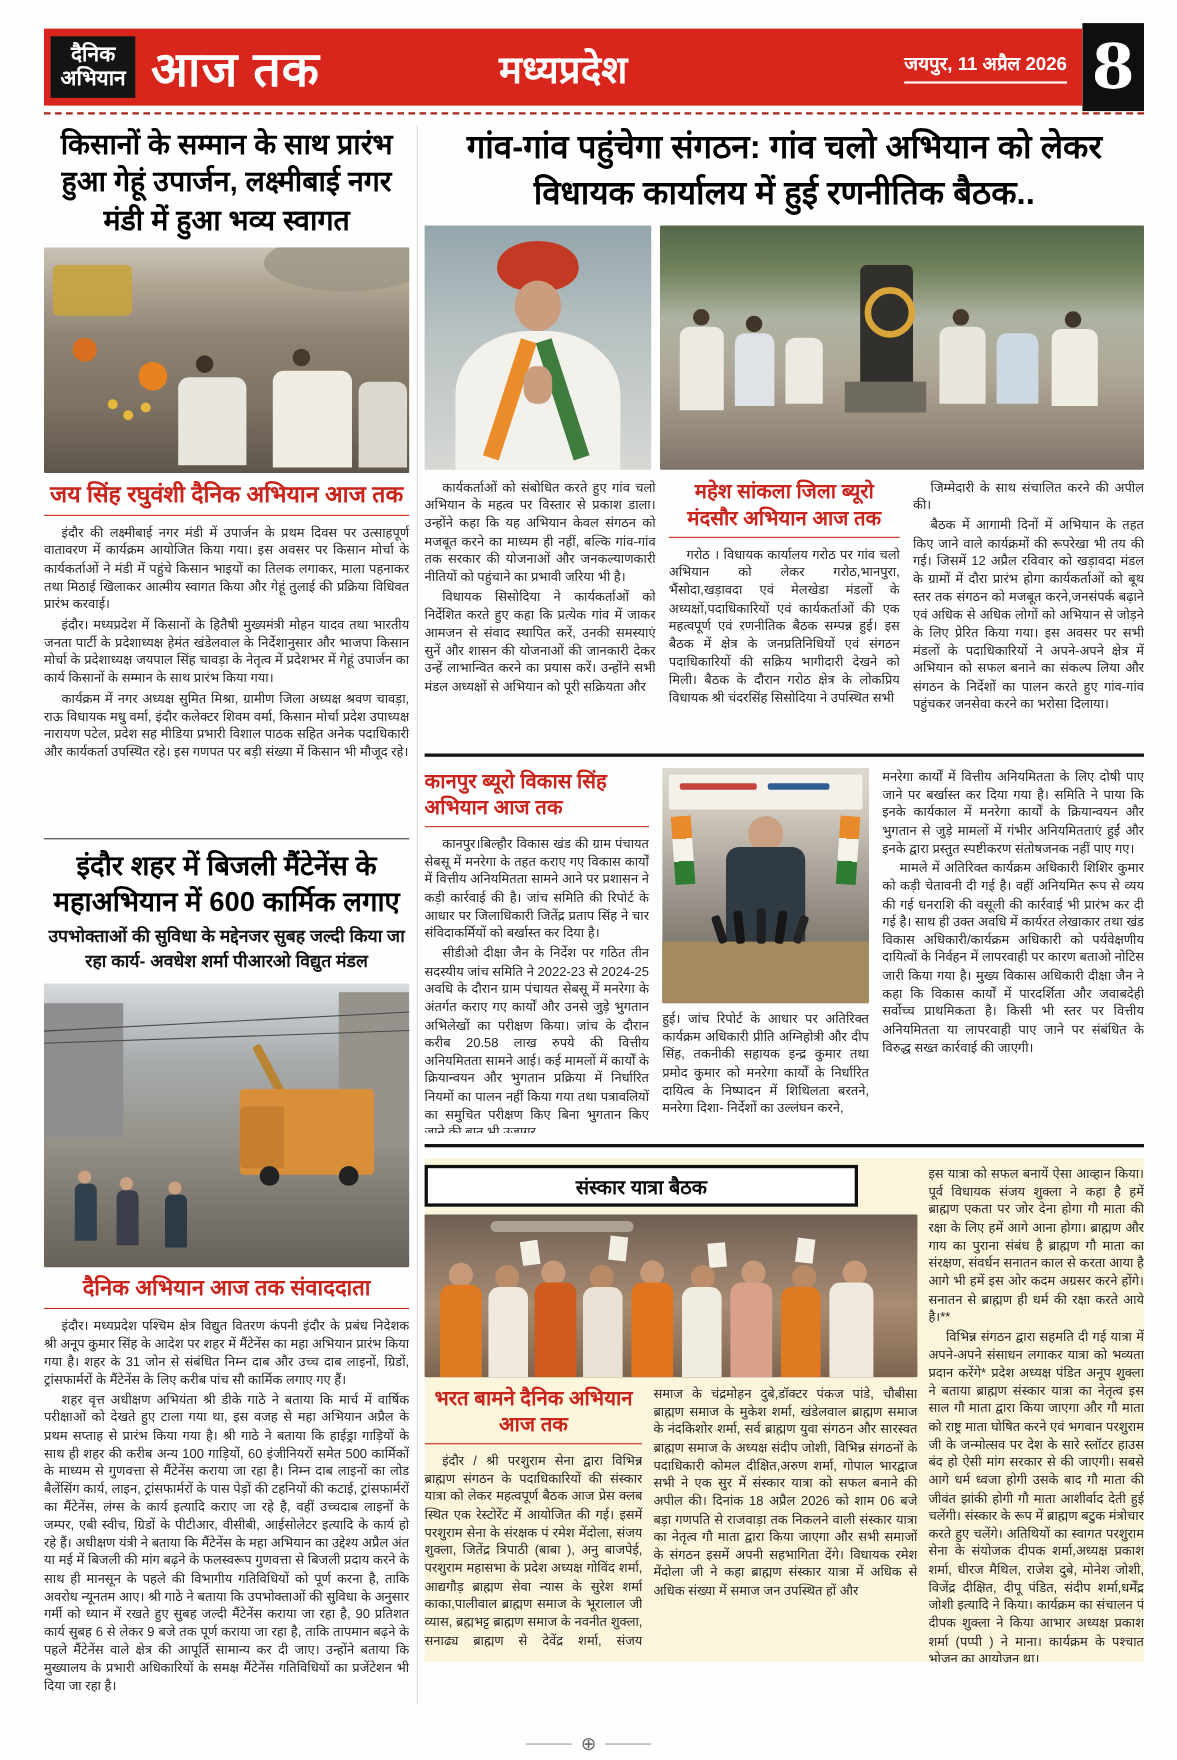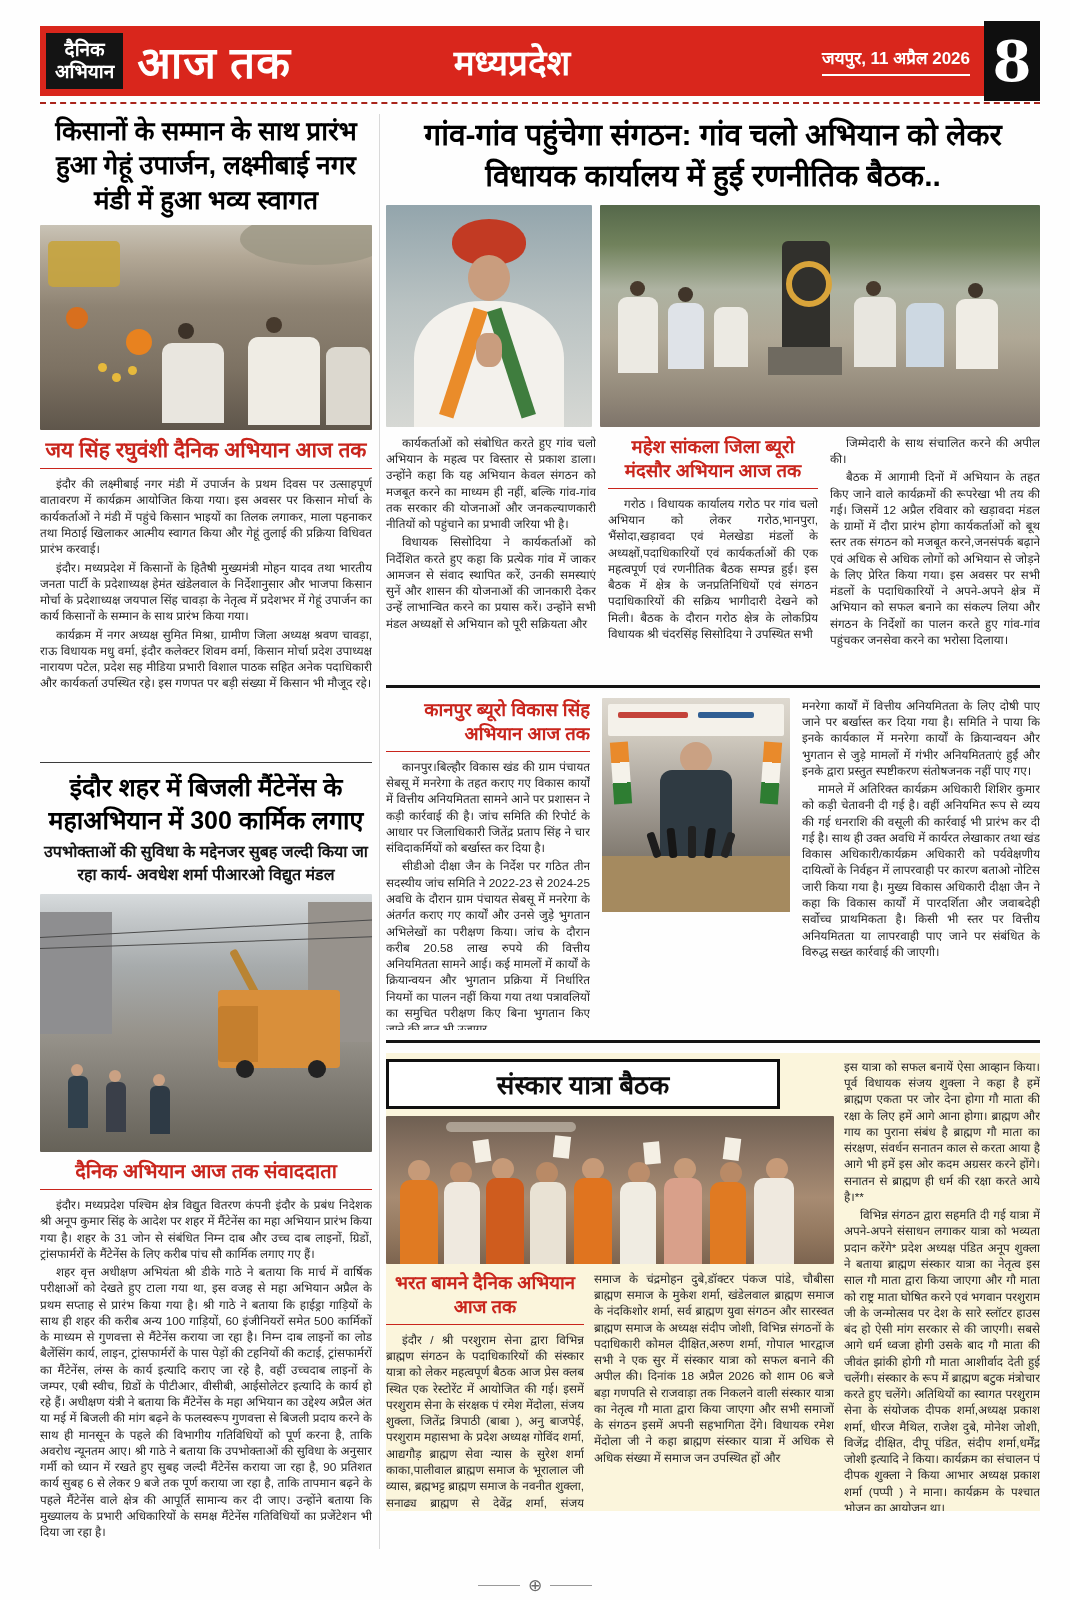--- a/index.html
+++ b/index.html
@@ -28,21 +28,21 @@
   
   .hl{font-weight:bold;color:#000000;text-align:center;}
   .hl-a{font-size:26px;line-height:1.32;}
   .hl-b{font-size:30px;line-height:1.38;}
   .hl-d{font-size:25px;line-height:1.3;}
   .subhead{font-size:16px;font-weight:bold;text-align:center;line-height:1.4;margin-top:5px;color:#141414;}
   .byline-lg{color:#c9251c;font-weight:bold;font-size:21px;text-align:center;line-height:1.25;
              padding:7px 0 5px;border-bottom:1.5px solid #c9251c;margin-bottom:7px;}
   .byline-sm{color:#c9251c;font-weight:bold;font-size:18.5px;text-align:center;line-height:1.3;
              padding-bottom:5px;border-bottom:1.5px solid #c9251c;margin-bottom:7px;}
-  .byline-left{text-align:right;}
+  .byline-left{text-align:left;}
   .bodytext{font-size:11.8px;line-height:1.38;text-align:justify;color:#272727;}
   .bodytext p{margin:0 0 2px;text-indent:16px;}
   .clip{overflow:hidden;}
   .thin-hr{border:none;border-top:1.5px solid #3c3c3c;margin:10px 0 8px;}
   .thick-hr{border:none;border-top:3px solid #151515;margin:10px 0;}
 
   
   .cols{display:flex;gap:12px;}
   .bcols{height:240px;margin-top:8px;}
   .bcol{flex:1;overflow:hidden;}
@@ -53,21 +53,21 @@
 
   
   .photo{position:relative;overflow:hidden;border-radius:1px;}
   .s{position:absolute;}
 
   
   .sanskar{background:#fbf5dc;margin-top:2px;padding:6px 0 0;}
   .sk-main{display:flex;gap:10px;}
   .sk-left{width:448px;flex:none;}
   .sk-right{flex:1;overflow:hidden;height:452px;}
-  .sk-titlebox{border:3px solid #101010;background:#fff;font-size:26px;font-weight:bold;text-align:center;
+  .sk-titlebox{border:3px solid #101010;background:#fff;font-size:18px;font-weight:bold;text-align:center;
                padding:4px 8px;width:372px;margin:0 0 7px;color:#0d0d0d;}
   .sk-cols{display:flex;gap:10px;margin-top:7px;height:238px;overflow:hidden;}
   .skA{width:198px;flex:none;overflow:hidden;}
   .skB{flex:1;overflow:hidden;}
 
   
   .regmark{position:absolute;left:0;right:0;bottom:6px;display:flex;align-items:center;justify-content:center;gap:8px;color:#6b6b6b;}
   .regmark .bar{width:42px;height:1.5px;background:#9a9a9a;}
   .regmark .glyph{font-size:17px;line-height:1;}
 </style>
@@ -117,21 +117,21 @@
           <div class="bodytext clip" style="height:276px;">
             <p>इंदौर की लक्ष्मीबाई नगर मंडी में उपार्जन के प्रथम दिवस पर उत्साहपूर्ण वातावरण में कार्यक्रम आयोजित किया गया। इस अवसर पर किसान मोर्चा के कार्यकर्ताओं ने मंडी में पहुंचे किसान भाइयों का तिलक लगाकर, माला पहनाकर तथा मिठाई खिलाकर आत्मीय स्वागत किया और गेहूं तुलाई की प्रक्रिया विधिवत प्रारंभ करवाई।</p>
             <p>इंदौर। मध्यप्रदेश में किसानों के हितैषी मुख्यमंत्री मोहन यादव तथा भारतीय जनता पार्टी के प्रदेशाध्यक्ष हेमंत खंडेलवाल के निर्देशानुसार और भाजपा किसान मोर्चा के प्रदेशाध्यक्ष जयपाल सिंह चावड़ा के नेतृत्व में प्रदेशभर में गेहूं उपार्जन का कार्य किसानों के सम्मान के साथ प्रारंभ किया गया।</p>
             <p>कार्यक्रम में नगर अध्यक्ष सुमित मिश्रा, ग्रामीण जिला अध्यक्ष श्रवण चावड़ा, राऊ विधायक मधु वर्मा, इंदौर कलेक्टर शिवम वर्मा, किसान मोर्चा प्रदेश उपाध्यक्ष नारायण पटेल, प्रदेश सह मीडिया प्रभारी विशाल पाठक सहित अनेक पदाधिकारी और कार्यकर्ता उपस्थित रहे। इस गणपत पर बड़ी संख्या में किसान भी मौजूद रहे।</p>
           </div>
         </div>
 
         <hr class="thin-hr">
 
         <div>
-          <div class="hl hl-d">इंदौर शहर में बिजली मैंटेनेंस के महाअभियान में 300 कार्मिक लगाए</div>
+          <div class="hl hl-d">इंदौर शहर में बिजली मैंटेनेंस के महाअभियान में 600 कार्मिक लगाए</div>
           <div class="subhead">उपभोक्ताओं की सुविधा के मद्देनजर सुबह जल्दी किया जा रहा कार्य- अवधेश शर्मा पीआरओ विद्युत मंडल</div>
           <div class="photo" style="width:332px;height:258px;margin-top:8px;
                background:linear-gradient(180deg,#d7dbdd 0%,#c3c7c9 10%,#a7abac 28%,#96928a 55%,#7a766e 80%,#666258 100%);">
             <div class="s" style="left:0;top:18px;width:72px;height:122px;background:#8e8e90;"></div>
             <div class="s" style="left:268px;top:8px;width:64px;height:140px;background:#97928c;"></div>
             <div class="s" style="left:-10px;top:34px;width:360px;height:1px;background:#4a4a4a;transform:rotate(-3deg);"></div>
             <div class="s" style="left:-10px;top:48px;width:360px;height:1px;background:#4a4a4a;transform:rotate(-2deg);"></div>
             <div class="s" style="left:206px;top:52px;width:8px;height:74px;background:#b98433;transform:rotate(-28deg);border-radius:3px;"></div>
             <div class="s" style="left:178px;top:96px;width:122px;height:78px;background:#d98f3a;border-radius:4px;"></div>
             <div class="s" style="left:178px;top:112px;width:40px;height:56px;background:#c57f2e;border-radius:4px 0 0 4px;"></div>
@@ -219,20 +219,23 @@
                 <div class="s" style="left:10px;top:44px;width:18px;height:62px;background:linear-gradient(180deg,#e98a2b 33%,#f5f2ea 33% 66%,#2e7d32 66%);transform:rotate(-4deg);"></div>
                 <div class="s" style="left:160px;top:44px;width:18px;height:62px;background:linear-gradient(180deg,#e98a2b 33%,#f5f2ea 33% 66%,#2e7d32 66%);transform:rotate(4deg);"></div>
                 <div class="s" style="left:78px;top:44px;width:32px;height:32px;background:#caa183;border-radius:50%;"></div>
                 <div class="s" style="left:58px;top:72px;width:72px;height:92px;background:#2f3a42;border-radius:12px 12px 0 0;"></div>
                 <div class="s" style="left:0;top:158px;width:188px;height:56px;background:#a58a5f;"></div>
                 <div class="s" style="left:48px;top:134px;width:8px;height:26px;background:#1d1d1d;transform:rotate(-18deg);border-radius:3px;"></div>
                 <div class="s" style="left:66px;top:130px;width:8px;height:30px;background:#161616;transform:rotate(-6deg);border-radius:3px;"></div>
                 <div class="s" style="left:86px;top:128px;width:8px;height:32px;background:#202020;border-radius:3px;"></div>
                 <div class="s" style="left:104px;top:130px;width:8px;height:30px;background:#161616;transform:rotate(8deg);border-radius:3px;"></div>
                 <div class="s" style="left:122px;top:134px;width:8px;height:26px;background:#242424;transform:rotate(18deg);border-radius:3px;"></div>
+              </div>
+              <div class="bodytext" style="margin-top:6px;">
+                <p style="text-indent:0;">हुई। जांच रिपोर्ट के आधार पर अतिरिक्त कार्यक्रम अधिकारी प्रीति अग्निहोत्री और दीप सिंह, तकनीकी सहायक इन्द्र कुमार तथा प्रमोद कुमार को मनरेगा कार्यों के निर्धारित दायित्व के निष्पादन में शिथिलता बरतने, मनरेगा दिशा- निर्देशों का उल्लंघन करने,</p>
               </div>
             </div>
             <div class="cc3 bodytext">
               <p style="text-indent:0;">मनरेगा कार्यों में वित्तीय अनियमितता के लिए दोषी पाए जाने पर बर्खास्त कर दिया गया है। समिति ने पाया कि इनके कार्यकाल में मनरेगा कार्यों के क्रियान्वयन और भुगतान से जुड़े मामलों में गंभीर अनियमितताएं हुईं और इनके द्वारा प्रस्तुत स्पष्टीकरण संतोषजनक नहीं पाए गए।</p>
               <p>मामले में अतिरिक्त कार्यक्रम अधिकारी शिशिर कुमार को कड़ी चेतावनी दी गई है। वहीं अनियमित रूप से व्यय की गई धनराशि की वसूली की कार्रवाई भी प्रारंभ कर दी गई है। साथ ही उक्त अवधि में कार्यरत लेखाकार तथा खंड विकास अधिकारी/कार्यक्रम अधिकारी को पर्यवेक्षणीय दायित्वों के निर्वहन में लापरवाही पर कारण बताओ नोटिस जारी किया गया है। मुख्य विकास अधिकारी दीक्षा जैन ने कहा कि विकास कार्यों में पारदर्शिता और जवाबदेही सर्वोच्च प्राथमिकता है। किसी भी स्तर पर वित्तीय अनियमितता या लापरवाही पाए जाने पर संबंधित के विरुद्ध सख्त कार्रवाई की जाएगी।</p>
             </div>
           </div>
         </div>
 
         <hr class="thick-hr">

